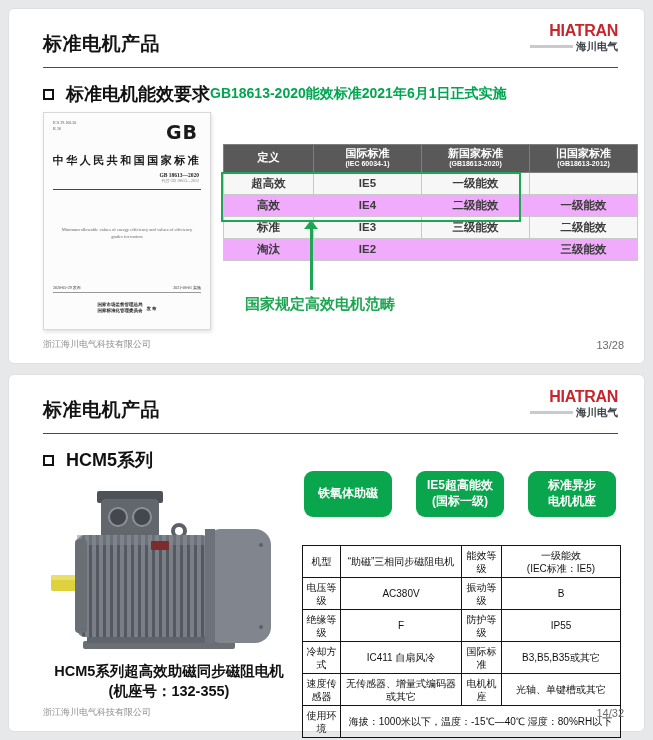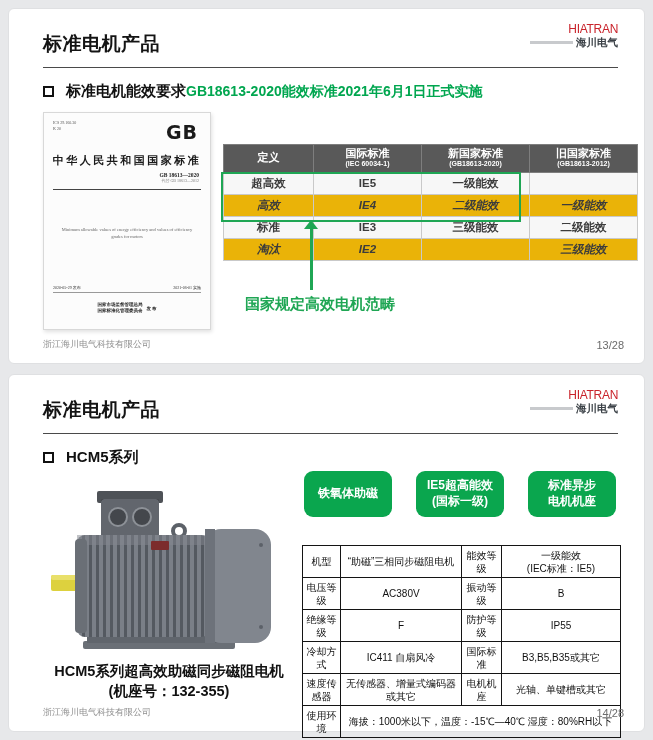--- a/index.html
+++ b/index.html
@@ -5,29 +5,29 @@
   * { margin:0; padding:0; box-sizing:border-box; }
   html,body { width:653px; height:740px; }
   body { background:#e7e8ea; font-family:"Liberation Sans",sans-serif; position:relative; overflow:hidden; }
 
   .slide { position:absolute; left:8px; width:637px; background:#ffffff; border-radius:6px; border:1px solid #dfe0e2; }
   #slide1 { top:8px; height:356px; }
   #slide2 { top:374px; height:358px; }
 
   .slide-title { position:absolute; left:34px; top:22px; font-size:19px; font-weight:bold; color:#141414; letter-spacing:.5px; }
   .logo { position:absolute; right:26px; top:14px; width:88px; }
-  .logo-brand { font-size:12px; font-weight:400; color:#c9232b; letter-spacing:-.3px; line-height:1; text-align:right; }
+  .logo-brand { font-size:16px; font-weight:700; color:#c9232b; letter-spacing:-.3px; line-height:1; text-align:right; }
   .logo-row { display:flex; align-items:center; justify-content:flex-end; margin-top:1px; }
   .logo-bar { flex:1; height:3px; background:#c8cacd; margin-right:3px; }
   .logo-sub { font-size:10.5px; font-weight:bold; color:#3a4046; line-height:1.2; }
   .divider { position:absolute; left:34px; right:26px; top:58px; border-top:1.5px solid #4a4a4a; }
 
   .section { position:absolute; left:34px; top:73px; display:flex; align-items:center; }
   .section-square { width:11px; height:11px; border:2px solid #111; margin-right:12px; flex:none; }
-  .section-label { font-size:15px; font-weight:bold; color:#111; }
+  .section-label { font-size:18px; font-weight:bold; color:#111; }
   .section-note { font-size:14px; font-weight:bold; color:#00a64f; }
 
   
   .gbdoc { position:absolute; left:34px; top:103px; width:168px; height:218px; background:#fcfcfc;
            border:1px solid #d8d8d8; box-shadow:1px 2px 4px rgba(0,0,0,.12); font-family:"Liberation Serif",serif; }
   .gb-ics { position:absolute; left:9px; top:7px; font-size:4px; color:#555; line-height:1.4; }
   .gb-mark { position:absolute; right:12px; top:8px; font-size:19px; font-weight:900; color:#1a1a1a;
              font-family:"DejaVu Sans",sans-serif; letter-spacing:1px; }
   .gb-header { position:absolute; left:0; right:0; top:40px; text-align:center; font-size:11px; font-weight:bold;
                color:#1a1a1a; letter-spacing:2.5px; white-space:nowrap; }
@@ -43,21 +43,21 @@
   .gb-issuer-lines { font-size:4.5px; font-weight:bold; color:#222; text-align:center; line-height:1.5; }
   .gb-issuer-suffix { font-size:4.5px; font-weight:bold; color:#222; margin-left:4px; }
 
   
   .etable-wrap { position:absolute; left:214px; top:135px; width:414px; }
   .etable { width:100%; border-collapse:collapse; table-layout:fixed;padding-left:32px; }
   .etable th { background:#595959; color:#fff; border:1px solid #7e7e7e; padding:2px 0 3px; }
   .eth-main { display:block; font-size:11px; font-weight:bold; line-height:1.2; }
   .eth-sub { display:block; font-size:7px; font-weight:bold; line-height:1.2; }
   .etable td { height:22px; text-align:center; font-size:11.5px; font-weight:bold; color:#3c3c3c; border:1px solid #c9c9c9; }
-  .etable tr.alt td { background:#eab308;font-style:italic; }
+  .etable tr.alt td { background:#f0abfc; }
   .etable tr.plain td { background:#f7f7f7; }
 
   .hl-box { position:absolute; left:212px; top:163px; width:300px; height:50px; border:2.5px solid #1fa654; pointer-events:none; }
   .arrow-line { position:absolute; left:301px; top:219px; width:2.5px; height:62px; background:#1fa654; }
   .arrow-head { position:absolute; left:295px; top:211px; width:0; height:0;
                 border-left:7px solid transparent; border-right:7px solid transparent; border-bottom:9px solid #1fa654; }
   .annotation { position:absolute; left:236px; top:286px; font-size:15px; font-weight:bold; color:#1fa654; }
 
   .footer-company { position:absolute; left:34px; bottom:12px; font-size:9px; color:#8f8f8f; }
   .footer-page { position:absolute; right:20px; bottom:12px; font-size:11px; color:#6b6b6b; }
@@ -304,14 +304,14 @@
       </tr>
       <tr>
         <td>使用环境</td>
         <td colspan="3">海拔：1000米以下，温度：-15℃—40℃ 湿度：80%RH以下</td>
       </tr>
     </tbody>
       </table>
   </div>
 
   <div class="footer-company">浙江海川电气科技有限公司</div>
-  <div class="footer-page">14/28</div>
+  <div class="footer-page">14/32</div>
 </div>
 
 </body></html>

